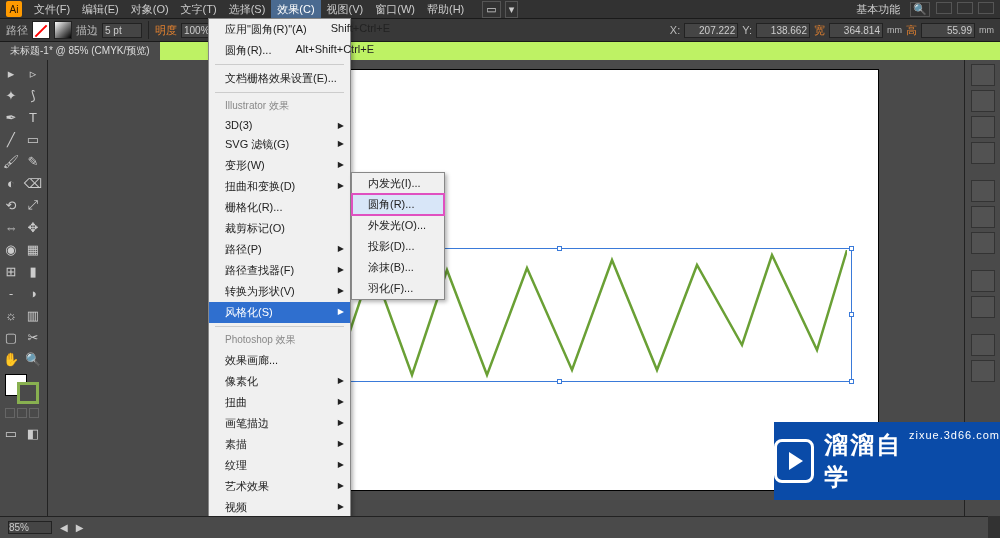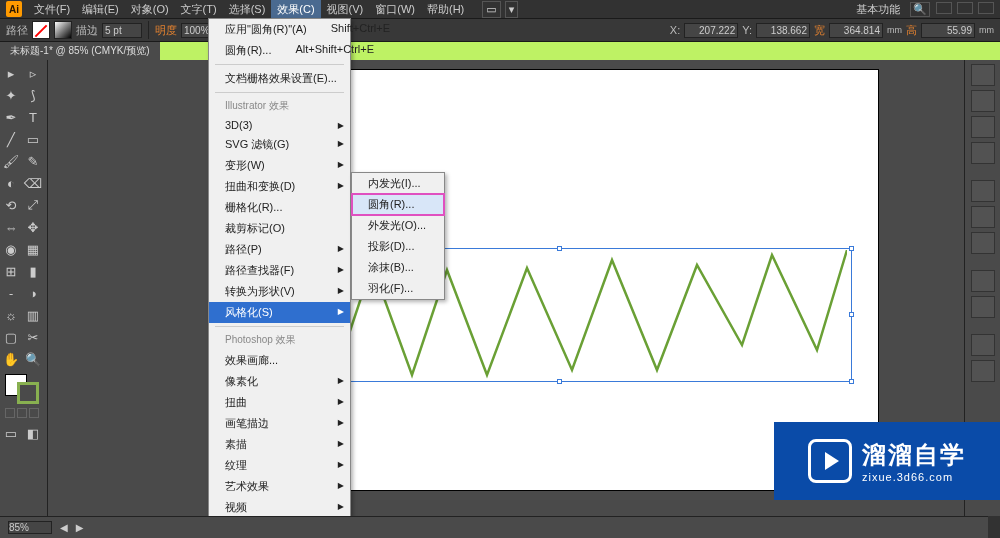--- a/index.html
+++ b/index.html
@@ -1,20 +1,20 @@
 <!DOCTYPE html>
 <html><head>
 <meta charset="utf-8">
 <style>
 * { margin: 0; padding: 0; box-sizing: border-box; font-family: "Microsoft YaHei", Arial, sans-serif; }
 body { width: 1000px; height: 538px; background: #323232; overflow: hidden; position: relative; color: #ccc; font-size: 11px; }
 
 
 .titlebar { height: 18px; background: #323232; display: flex; align-items: center; padding: 0 6px; }
-.titlebar .logo { width: 16px; height: 16px; background: #ff9a00; display: inline-flex; align-items: center; justify-content: center; color: #2a1700; font-weight: bold; font-size: 10px; border-radius: 2px; }
+.titlebar .logo { width: 16px; height: 16px; background: #ff9a00; display: inline-flex; align-items: center; justify-content: center; color: #2a1700; font-weight: normal; font-size: 10px; border-radius: 2px; }
 .titlebar .menus { display: flex; margin-left: 6px; }
 .titlebar .menus span { padding: 2px 6px; cursor: default; }
 .titlebar .menus span.active { background: #4a6a90; color: #fff; }
 .titlebar .right { margin-left: auto; display: flex; align-items: center; gap: 4px; }
 .titlebar .right .label { margin-right: 6px; }
 .titlebar .winbtns span { display: inline-block; width: 16px; height: 12px; border: 1px solid #555; margin-left: 2px; position: relative; }
 
 
 .controlbar { height: 24px; background: #383838; border-top: 1px solid #1a1a1a; border-bottom: 1px solid #1a1a1a; display: flex; align-items: center; padding: 0 6px; gap: 4px; }
 .controlbar .lbl { color: #bbb; }
@@ -67,21 +67,21 @@
 .dropdown .divider { height: 1px; background: #ccc; margin: 3px 6px; }
 .dropdown .section { padding: 3px 16px; color: #888; font-size: 10px; }
 .dropdown.effects { left: 208px; top: 18px; width: 143px; }
 .dropdown.stylize { left: 351px; top: 172px; width: 94px; }
 .dropdown.stylize .item.highlighted { border: 2px solid #e050c0; margin: -1px; padding: 2px 24px 2px 15px; background: #d8e6f8; }
 
 
 .watermark { position: absolute; right: 0; bottom: 38px; width: 226px; height: 78px; background: #0a4ba8; display: flex; align-items: center; justify-content: center; gap: 10px; color: #fff; }
 .watermark .play { width: 44px; height: 44px; border: 3px solid #fff; border-radius: 8px; display: flex; align-items: center; justify-content: center; }
 .watermark .play::after { content: ""; border-left: 14px solid #fff; border-top: 9px solid transparent; border-bottom: 9px solid transparent; margin-left: 3px; }
-.watermark .txt { display: flex; flex-direction: column; }
+.watermark .txt { display: flex; flex-direction: row; }
 .watermark .txt .t1 { font-size: 24px; font-weight: bold; letter-spacing: 2px; }
 .watermark .txt .t2 { font-size: 11px; letter-spacing: 1px; }
 .cast { position: absolute; right: 136px; bottom: 118px; display: flex; gap: 6px; }
 .cast span { width: 22px; height: 22px; background: rgba(255,255,255,.6); border-radius: 50%; }
 </style>
 </head>
 <body>
 
 <div class="titlebar">
   <span class="logo">Ai</span>

